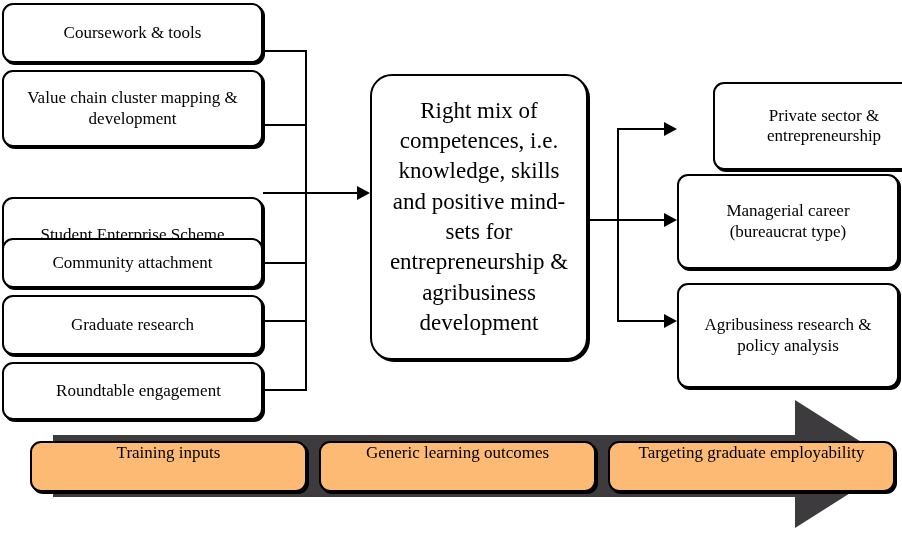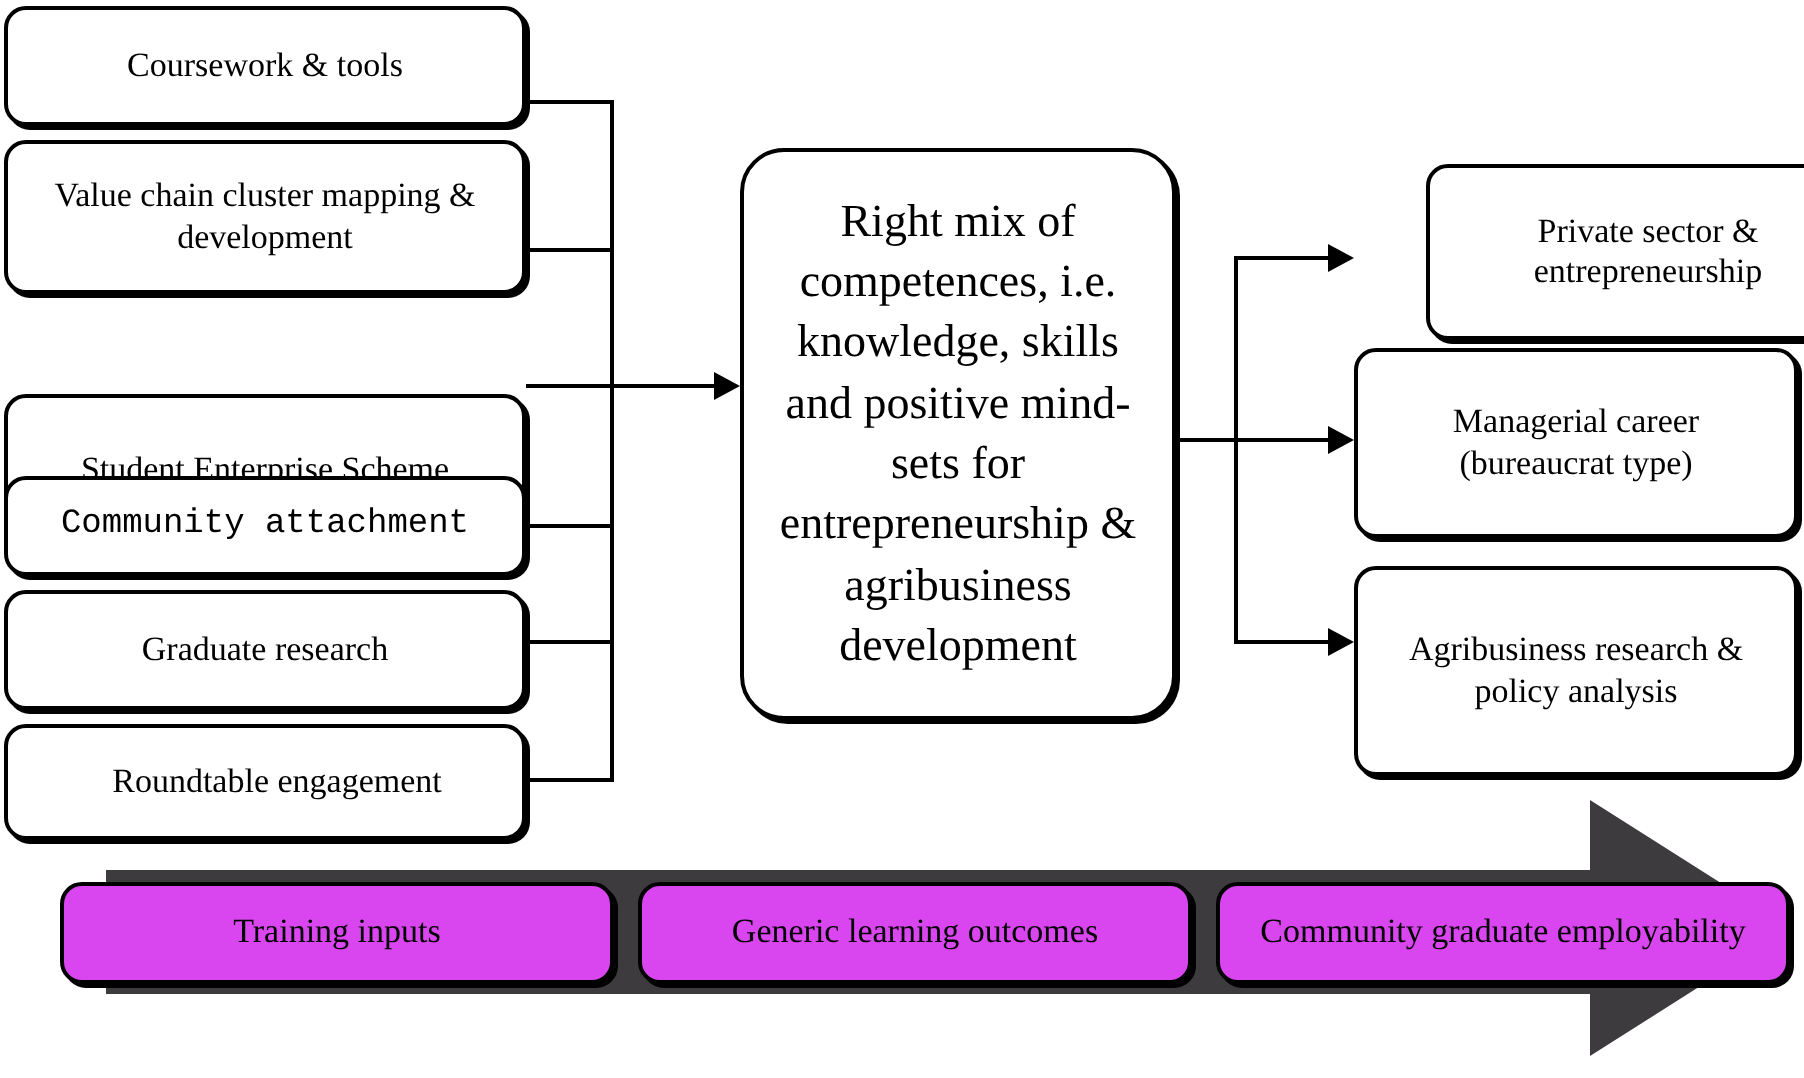--- a/index.html
+++ b/index.html
@@ -94,25 +94,25 @@
     top: 398px;
     width: 845px;
     height: 132px;
     z-index: 1;
   }
   #banner-arrow svg { display: block; }
 
   .banner-node {
     position: absolute;
     box-sizing: border-box;
-    background: #d946ef;
+    background: #fdba74;
     border: 2px solid #000000;
     border-radius: 11px;
     display: flex;
-    align-items: center;
+    align-items: flex-start;
     justify-content: center;
     text-align: center;
     box-shadow: 2px 2px 0 0 #000000;
     top: 441px;
     height: 51px;
     z-index: 6;
   }
   .banner-node .node-label {
     font-size: 17px;
     line-height: 1.18;
@@ -129,21 +129,21 @@
   </div>
 
   <div class="node left-node" style="top:70px;height:77px;">
     <span class="node-label">Value chain cluster mapping &amp; development</span>
   </div>
 
   <div class="node left-node" style="top:156px;height:77px;margin-top:41px;">
     <span class="node-label">Student Enterprise Scheme</span>
   </div>
 
-  <div class="node left-node" style="top:238px;height:50px;font-family:Liberation Mono, monospace;">
+  <div class="node left-node" style="top:238px;height:50px;">
     <span class="node-label">Community attachment</span>
   </div>
 
   <div class="node left-node" style="top:295px;height:60px;">
     <span class="node-label">Graduate research</span>
   </div>
 
   <div class="node left-node" style="top:362px;height:58px;padding-left:12px;">
     <span class="node-label">Roundtable engagement</span>
   </div>
@@ -196,16 +196,16 @@
 
   <div class="banner-node" style="left:30px;width:277px;">
     <span class="node-label">Training inputs</span>
   </div>
 
   <div class="banner-node" style="left:319px;width:277px;">
     <span class="node-label">Generic learning outcomes</span>
   </div>
 
   <div class="banner-node" style="left:608px;width:287px;">
-    <span class="node-label">Community graduate employability</span>
+    <span class="node-label">Targeting graduate employability</span>
   </div>
 
 </div>
 
 </body></html>

